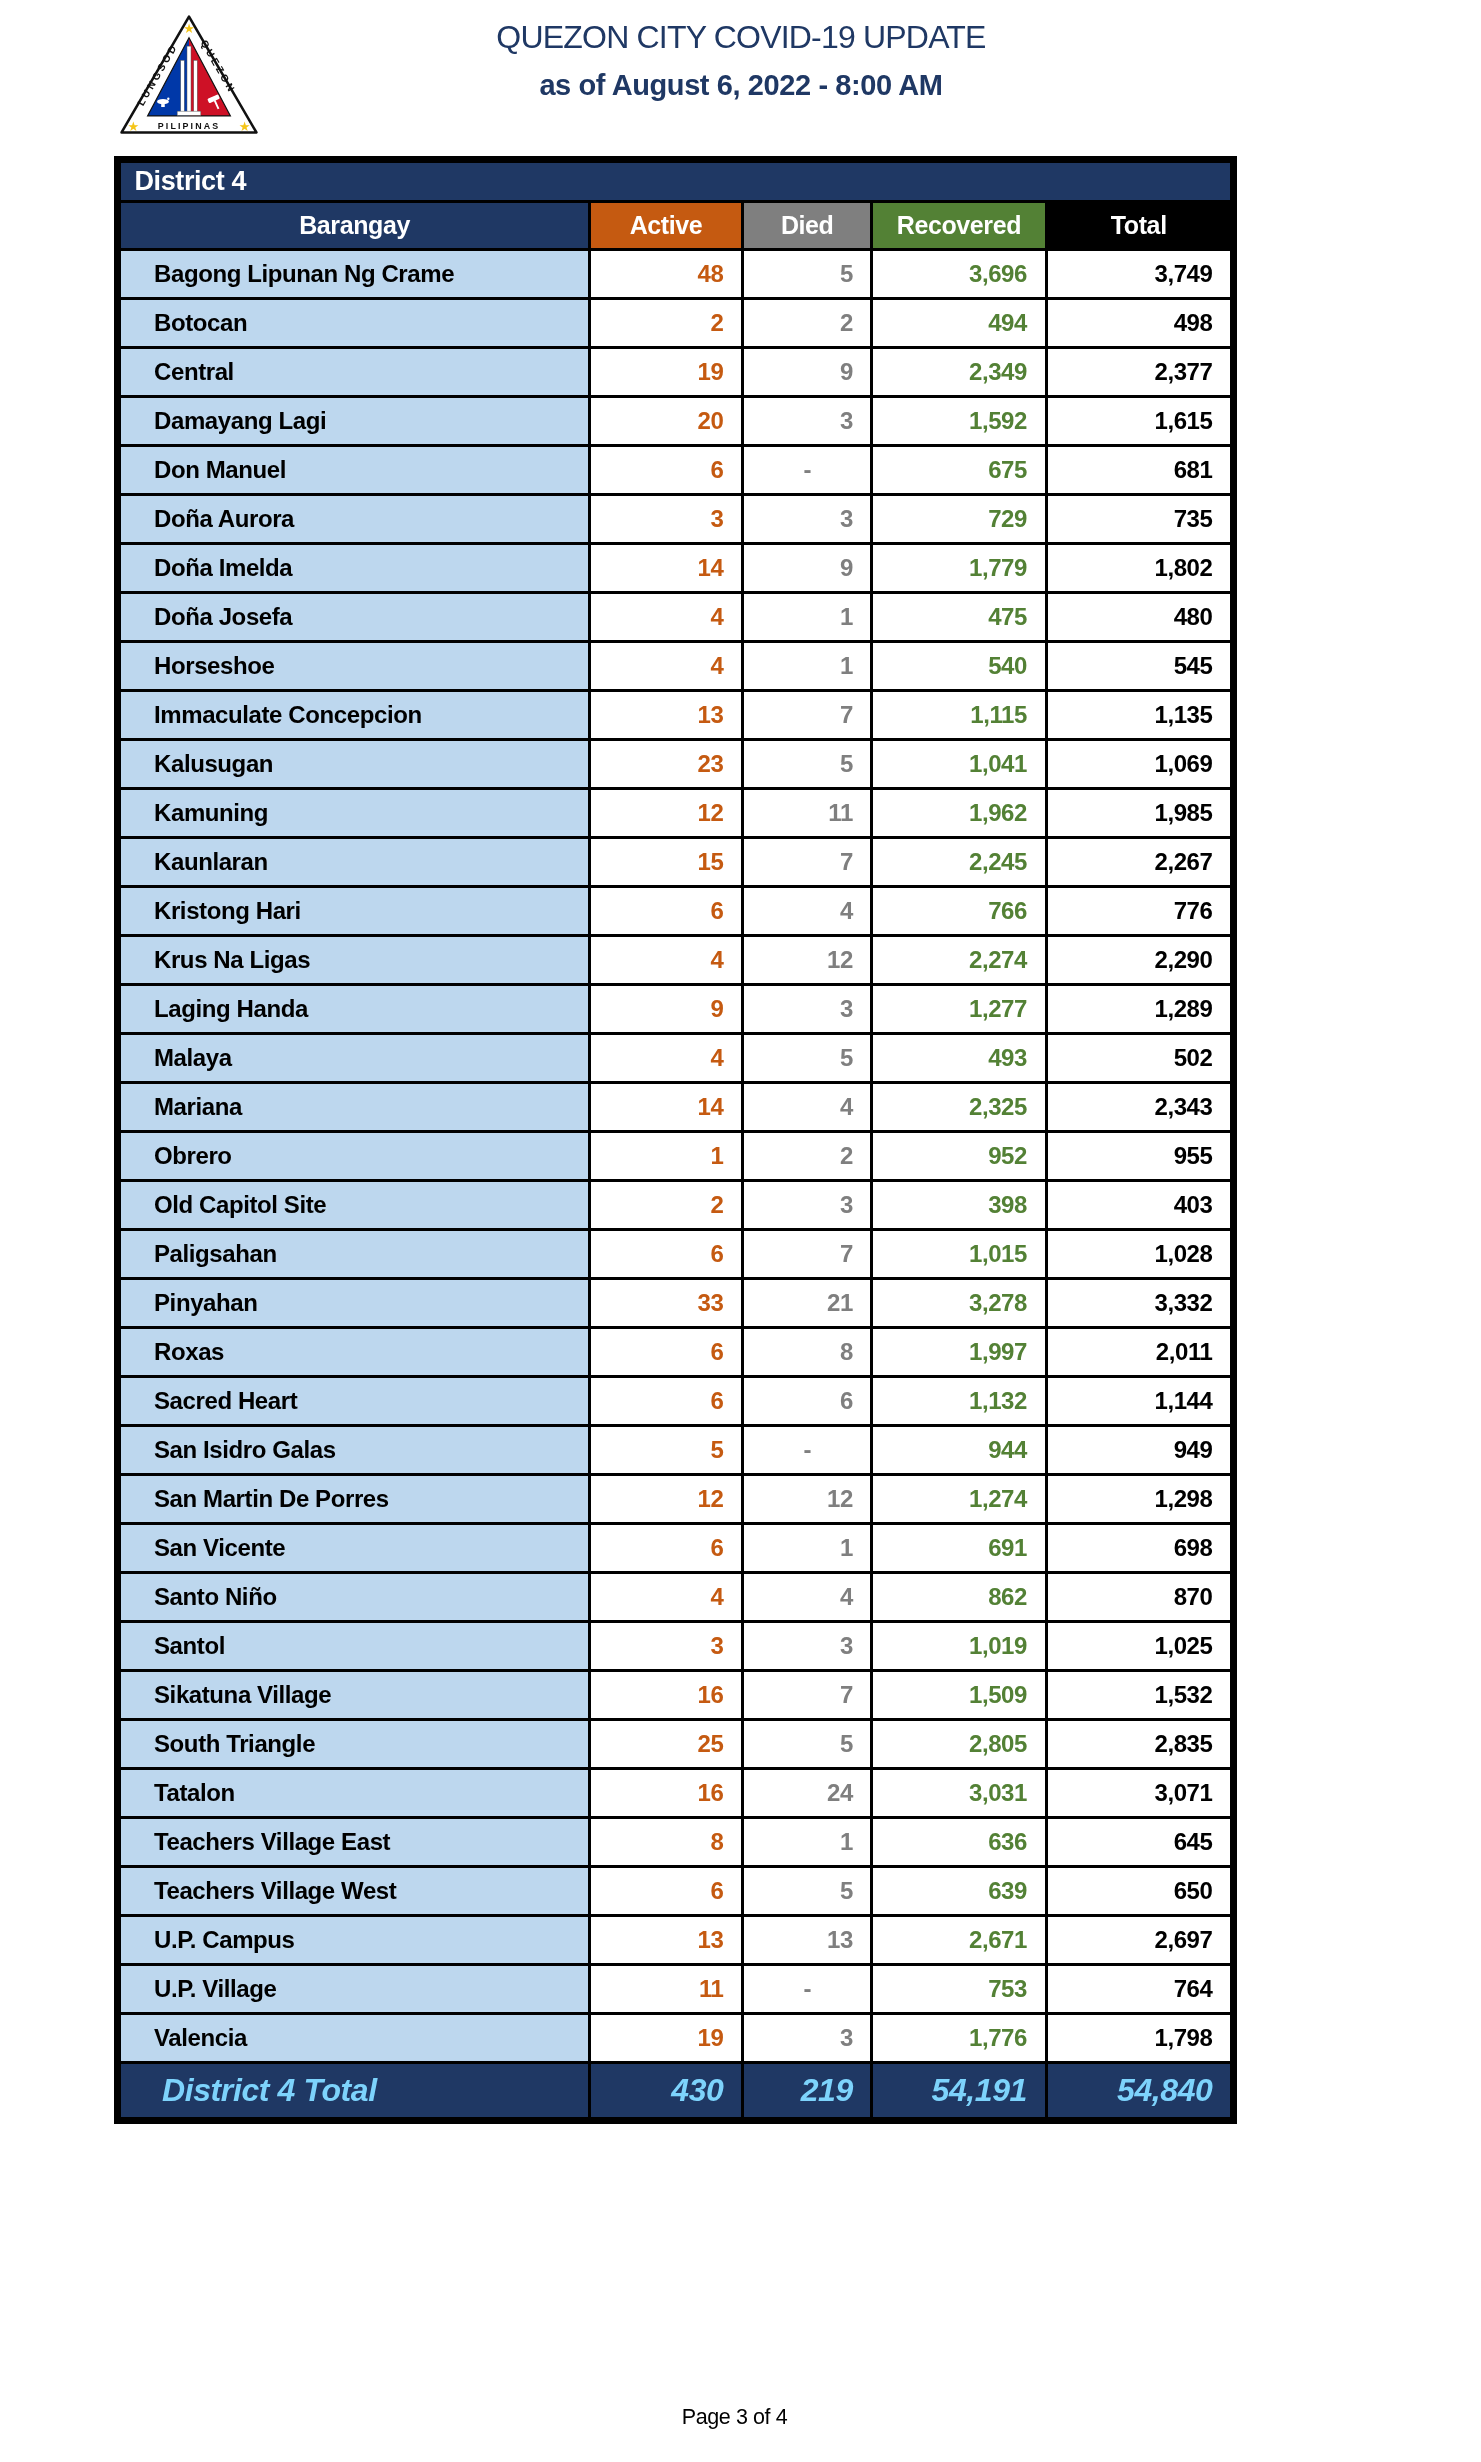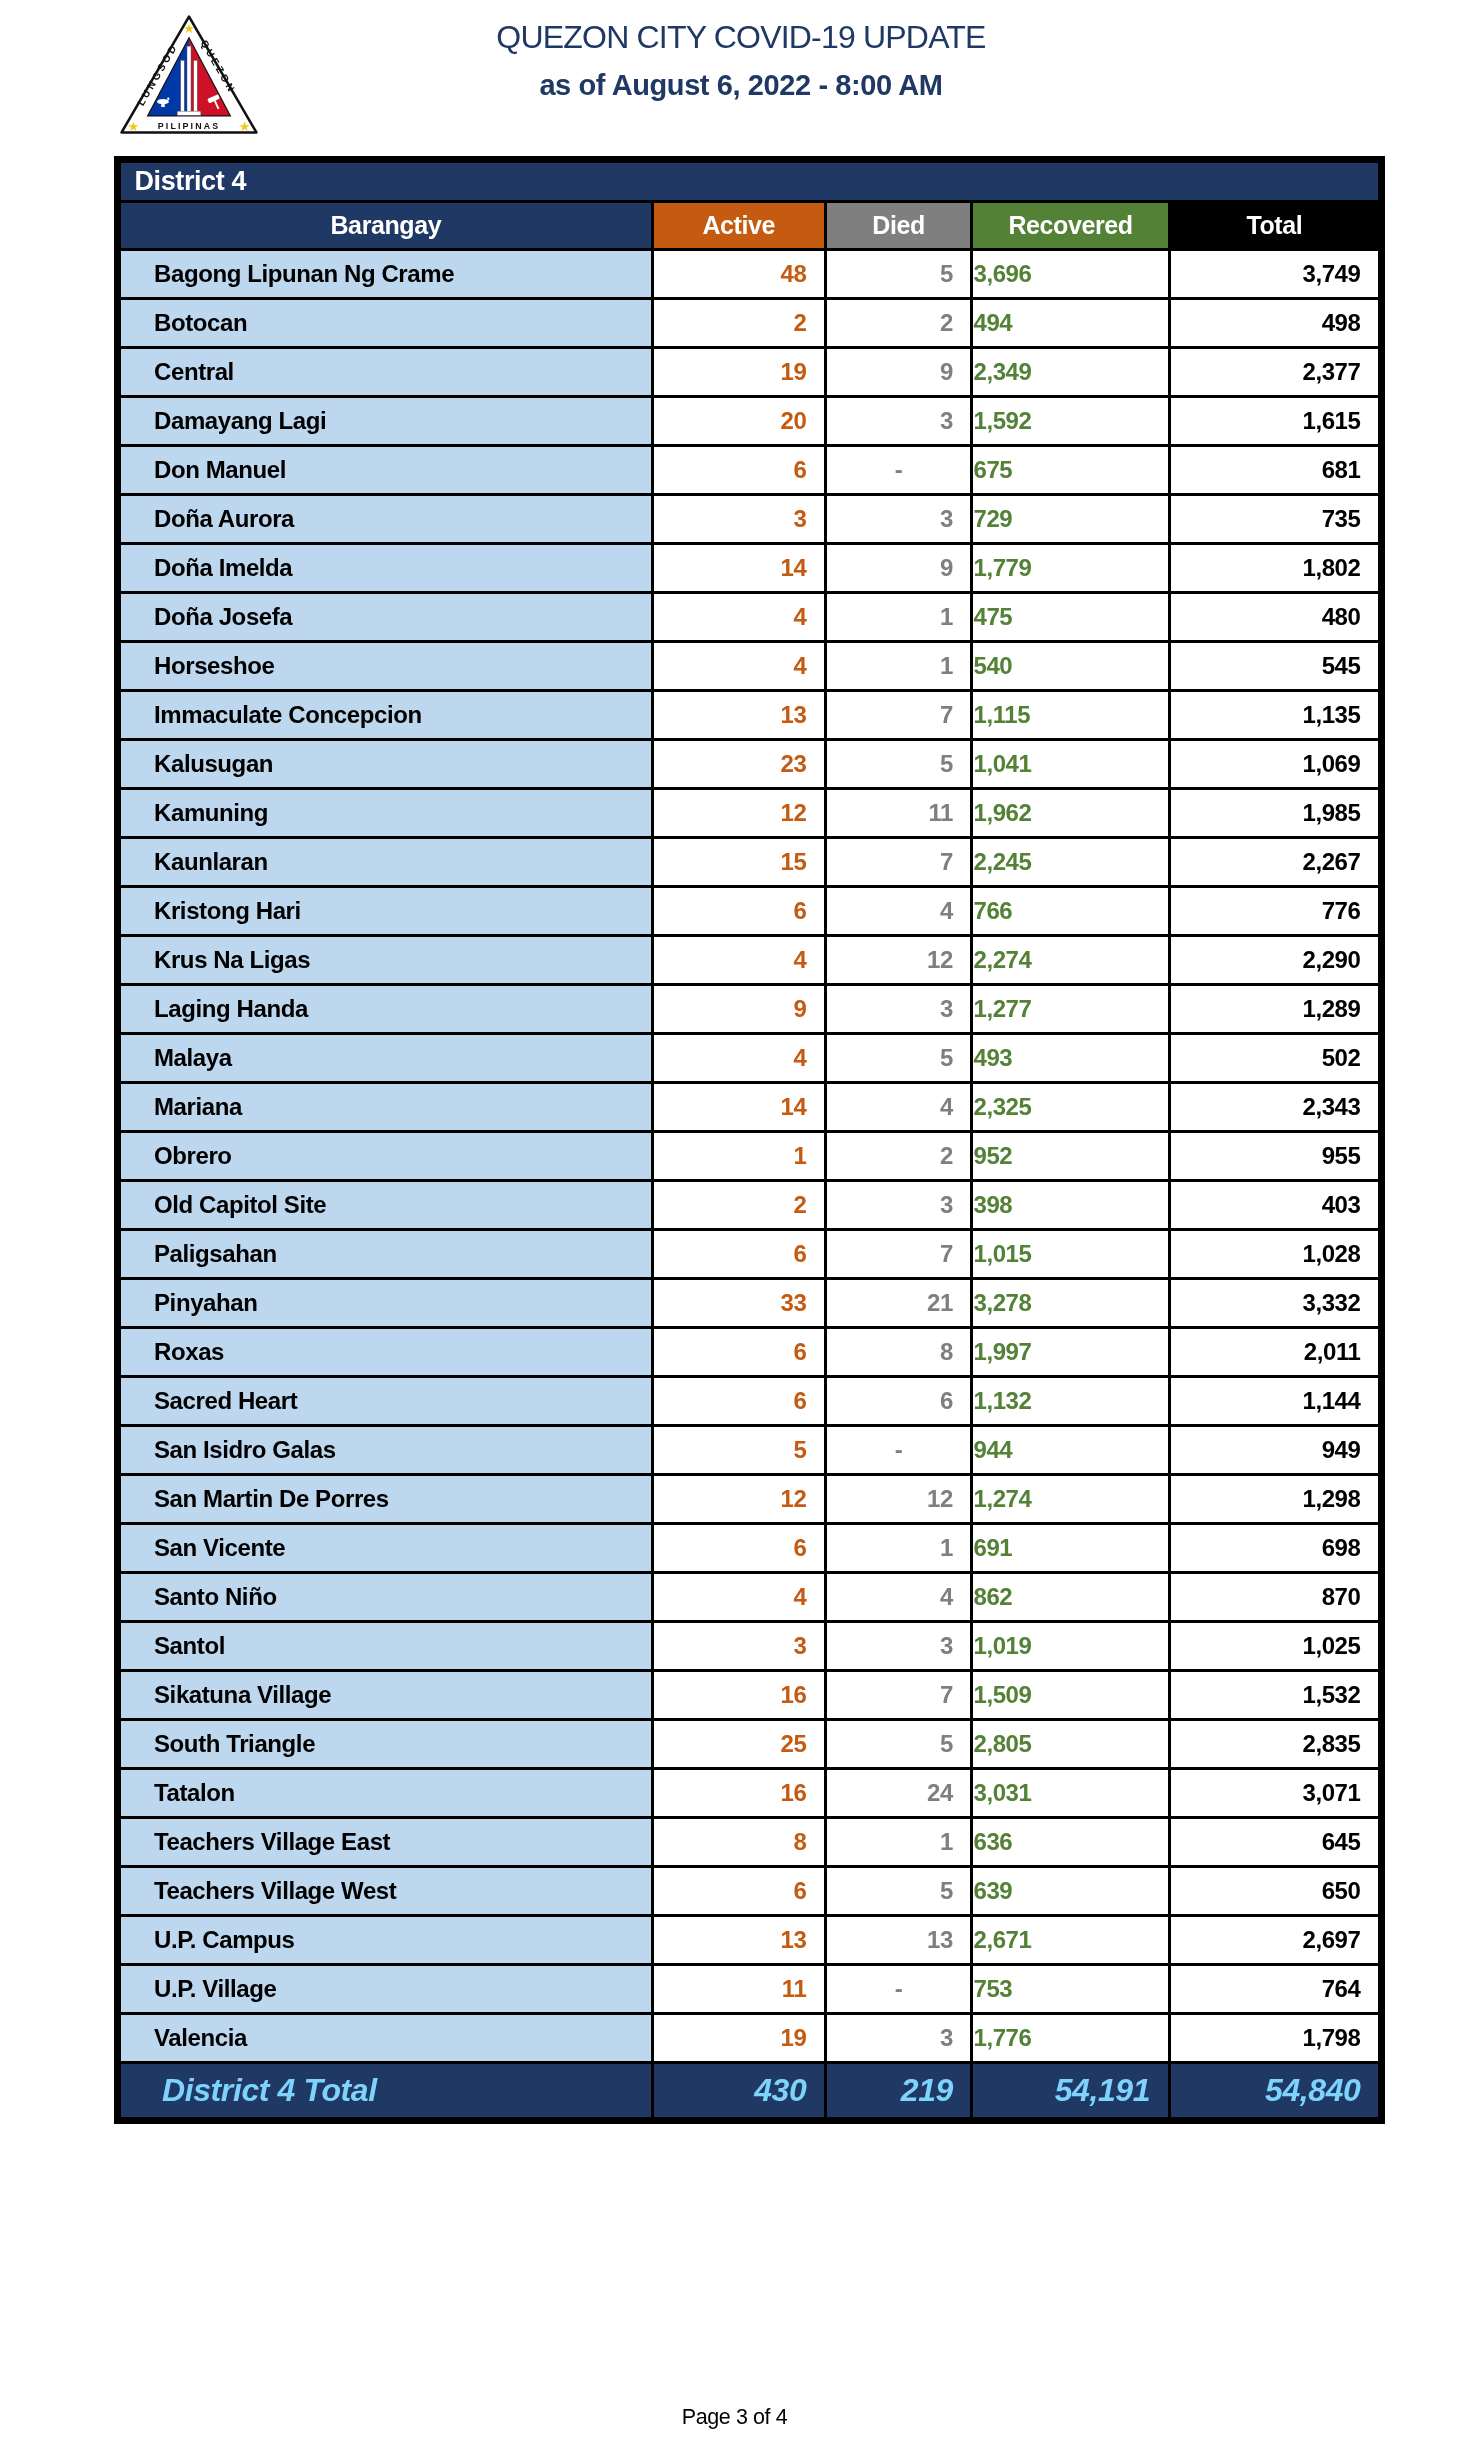--- a/index.html
+++ b/index.html
@@ -7,40 +7,40 @@
         font-family:"Liberation Sans",sans-serif;overflow:hidden;}
 
   
   .doc-header{position:absolute;top:0;left:0;width:100%;height:156px;}
   .logo{position:absolute;left:118px;top:12.7px;width:142px;height:123px;}
   .titles{position:absolute;left:0;right:0;top:19px;text-align:center;color:var(--title_blue);}
   .title{font-size:32px;font-weight:normal;letter-spacing:-0.8px;}
   .subtitle{font-size:29px;font-weight:bold;margin-top:12.7px;letter-spacing:-0.4px;}
 
   
-  .table-wrap{position:absolute;left:114px;top:156px;width:1271px;}
+  .table-wrap{position:absolute;left:114px;top:156px;width:1123px;}
   table{width:100%;border-collapse:collapse;border:7.2px solid #000;table-layout:fixed;}
   th,td{border:3.2px solid #000;box-sizing:border-box;vertical-align:middle;
         white-space:nowrap;overflow:hidden;}
 
   tr.district-row th{background:var(--navy);color:#fff;font-size:27px;font-weight:bold;
         text-align:left;height:42px;padding:0 0 0 13.5px;letter-spacing:-0.4px;}
   tr.cols th{color:#fff;font-weight:bold;font-size:25px;
         text-align:center;height:48px;letter-spacing:-0.4px;}
   th.h-barangay{background:var(--navy);}
   th.h-active{background:var(--active_orange);}
   th.h-died{background:var(--died_gray);}
   th.h-recovered{background:var(--recovered_green);}
   th.h-total{background:var(--total_black);}
 
   tbody td{height:49px;font-size:24px;font-weight:bold;background:#fff;letter-spacing:-0.4px;}
   td.c-barangay{background:var(--row_blue);color:#000;text-align:left;padding:0 0 0 33px;}
   td.c-active{color:var(--active_orange);text-align:right;padding:0 17.5px 0 0;}
   td.c-died{color:var(--died_gray);text-align:right;padding:0 17.5px 0 0;}
-  td.c-recovered{color:var(--recovered_green);padding:0 17.5px 0 0;}
+  td.c-recovered{color:var(--recovered_green);text-align:right;padding:0 17.5px 0 0;}
   td.c-total{color:#000;text-align:right;padding:0 17.5px 0 0;}
   tbody td.dash{text-align:center;padding:0;}
 
   tfoot td{background:var(--navy);color:#7dd3fc;font-style:italic;font-weight:bold;
         font-size:32px;height:58px;letter-spacing:-0.4px;}
   td.t-label{text-align:left;padding:0 0 0 41px;}
   td.t-num{text-align:right;padding:0 17.5px 0 0;}
 
   
   .doc-footer{position:absolute;left:0;right:13px;top:2405px;text-align:center;

